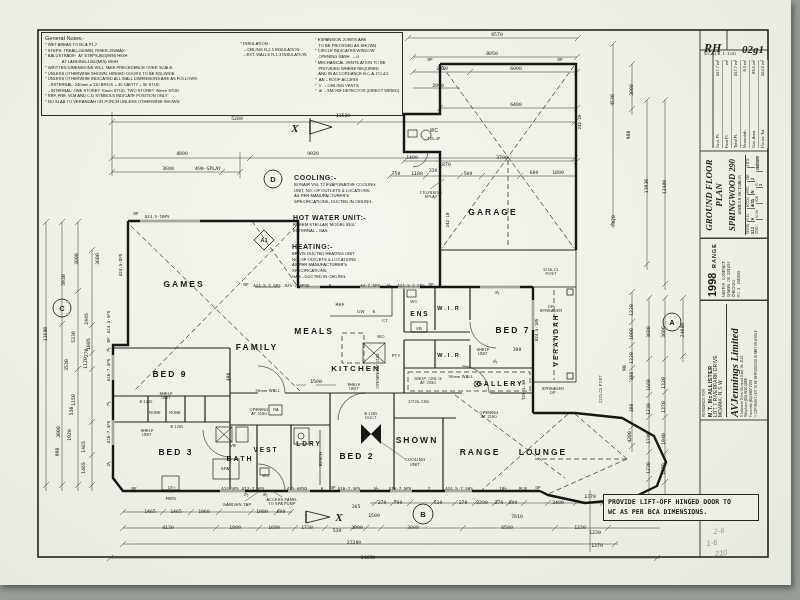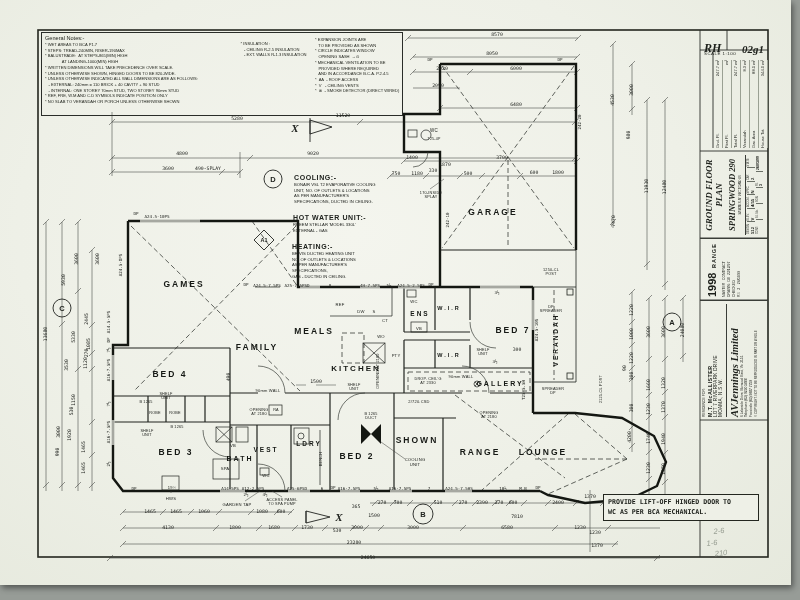--- a/index.html
+++ b/index.html
@@ -242,21 +242,21 @@
   <div class="anno" style="left:292px;top:243px">
     <div class="atitle">HEATING:-</div>
     <div class="abody">BRIVIS DUCTED HEATING UNIT
 NO. OF OUTLETS &amp; LOCATIONS
 AS PER MANUFACTURER'S
 SPECIFICATIONS,
 GAS - DUCTED IN CEILING.</div>
   </div>
 
   <div id="notebox">PROVIDE LIFT-OFF HINGED DOOR TO
-WC AS PER BCA MECHANICAL.</div>
+WC AS PER BCA DIMENSIONS.</div>
 
   <div id="tb-corner">
     <span id="tb-rh">RH</span>
     <span id="tb-dwgno">02g1</span>
   </div>
   <div id="tb-scale">SCALE   1:100</div>
   <div id="tb-areas" class="rot">
       <div class="arow">
         <span>Gnd. Fl.</span>
         <span>247.7 m²</span>
@@ -356,21 +356,21 @@
           </div>
         </div>
     </div>
   </div>
 
   <div id="label-layer" style="position:absolute;left:0;top:0;width:800px;height:600px;">
       <span class="lbl room" style="left: 184px; top: 284px;">GAMES</span>
       <span class="lbl room" style="left: 257px; top: 347px;">FAMILY</span>
       <span class="lbl room" style="left: 314px; top: 331px;">MEALS</span>
       <span class="lbl room" style="left: 356px; top: 369px; font-size: 8px;">KITCHEN</span>
-      <span class="lbl room" style="left: 170px; top: 374px;">BED 4</span>
+      <span class="lbl room" style="left: 170px; top: 374px;">BED 9</span>
       <span class="lbl room" style="left: 176px; top: 452px;">BED 3</span>
       <span class="lbl room" style="left: 357px; top: 456px; text-align: right;">BED 2</span>
       <span class="lbl room" style="left: 513px; top: 330px;">BED 7</span>
       <span class="lbl room" style="left: 417px; top: 440px;">SHOWN</span>
       <span class="lbl room" style="left: 480px; top: 452px;">RANGE</span>
       <span class="lbl room" style="left: 543px; top: 452px;">LOUNGE</span>
       <span class="lbl room" style="left: 493px; top: 212px;">GARAGE</span>
       <span class="lbl room" style="left: 556px; top: 340px; transform: translate(-50%, -50%) rotate(-90deg); font-size: 6.5px;">VERANDAH</span>
       <span class="lbl room" style="left: 500px; top: 384px; font-size: 7px;">GALLERY</span>
       <span class="lbl room" style="left: 240px; top: 459px; font-size: 7px;">BATH</span>

